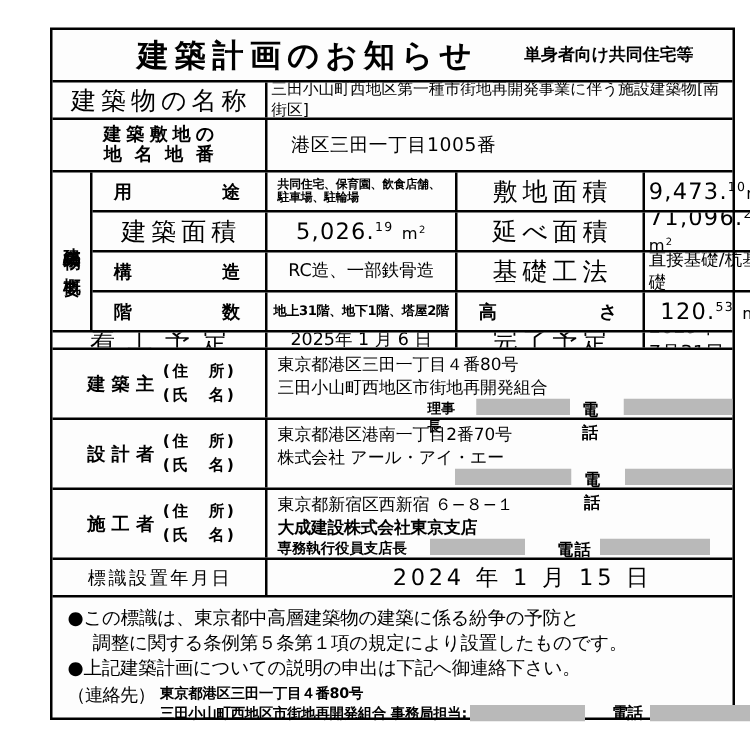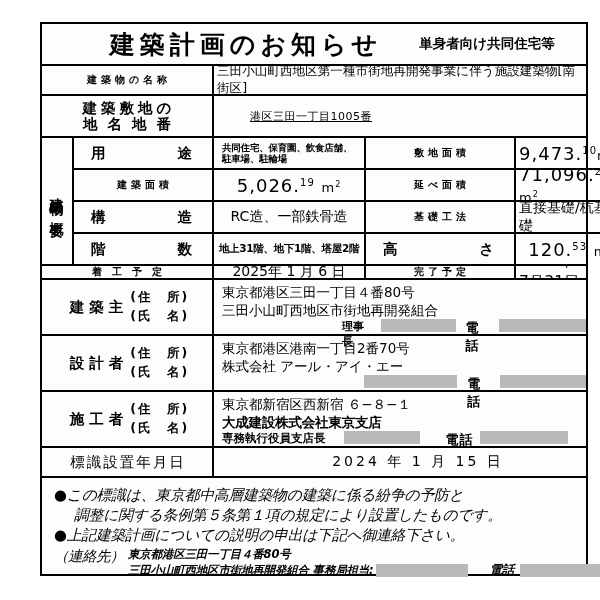--- a/index.html
+++ b/index.html
@@ -57,22 +57,22 @@
     font-size: 13.5px;
     font-weight: bold;
     letter-spacing: 0px;
     text-align: center;
     padding-right: 6px;
     color: #000;
   }
 
   
   .lbl {
-    font-size: 10px;
-    font-weight: bold;
+    font-size: 20px;
+    font-weight: normal;
     letter-spacing: 4px;
     text-indent: 4px;
     color: #000;
     white-space: nowrap;
   }
   .lbl-spread {
     display: flex;
     justify-content: space-between;
     width: 100%;
     padding: 0 14px;
@@ -93,21 +93,21 @@
   .addr-label {
     width: 172px;
     flex-direction: column;
     line-height: 1.12;
     font-size: 14.5px;
     font-weight: bold;
     letter-spacing: 4px;
     text-indent: 4px;
   }
   .addr-label .l2 { letter-spacing: 10px; text-indent: 10px; }
-  .addr-val { flex: 1; justify-content: flex-start; padding-left: 36px; font-size: 11px; letter-spacing: 0.5px; text-decoration: underline; }
+  .addr-val { flex: 1; justify-content: flex-start; padding-left: 19px; font-size: 15px; letter-spacing: 0.5px; }
 
   
   .outline-wrap {
     display: flex;
     border-bottom: 2px solid #000;
   }
   .vert-label {
     width: 32px;
     border-right: 2px solid #000;
     box-sizing: border-box;
@@ -203,27 +203,26 @@
   .redact {
     display: inline-block;
     background: #b9b9b9;
     height: 13px;
   }
   .tel-lab { font-size: 13px; font-weight: bold; letter-spacing: 1px; margin-left: 10px; }
 
   
   .date-row { height: 30px; }
   .d-lab { width: 172px; font-size: 14.5px; font-weight: normal; letter-spacing: 2px; text-indent: 2px; }
-  .d-val { flex: 1; border-right: none; justify-content: center; font-size: 14px; letter-spacing: 3px; padding-left: 39px; }
+  .d-val { flex: 1; border-right: none; justify-content: center; font-size: 18px; letter-spacing: 3px; padding-left: 39px; }
 
   
   .notes {
     padding: 7px 10px 4px 12px;
     box-sizing: border-box;
-    font-style: italic;
   }
   .note-line {
     font-size: 14.8px;
     line-height: 1.35;
     color: #000;
     letter-spacing: -0.2px;
     white-space: nowrap;
   }
   .note-line .ind { padding-left: 20px; display: inline-block; }
   .contact {

